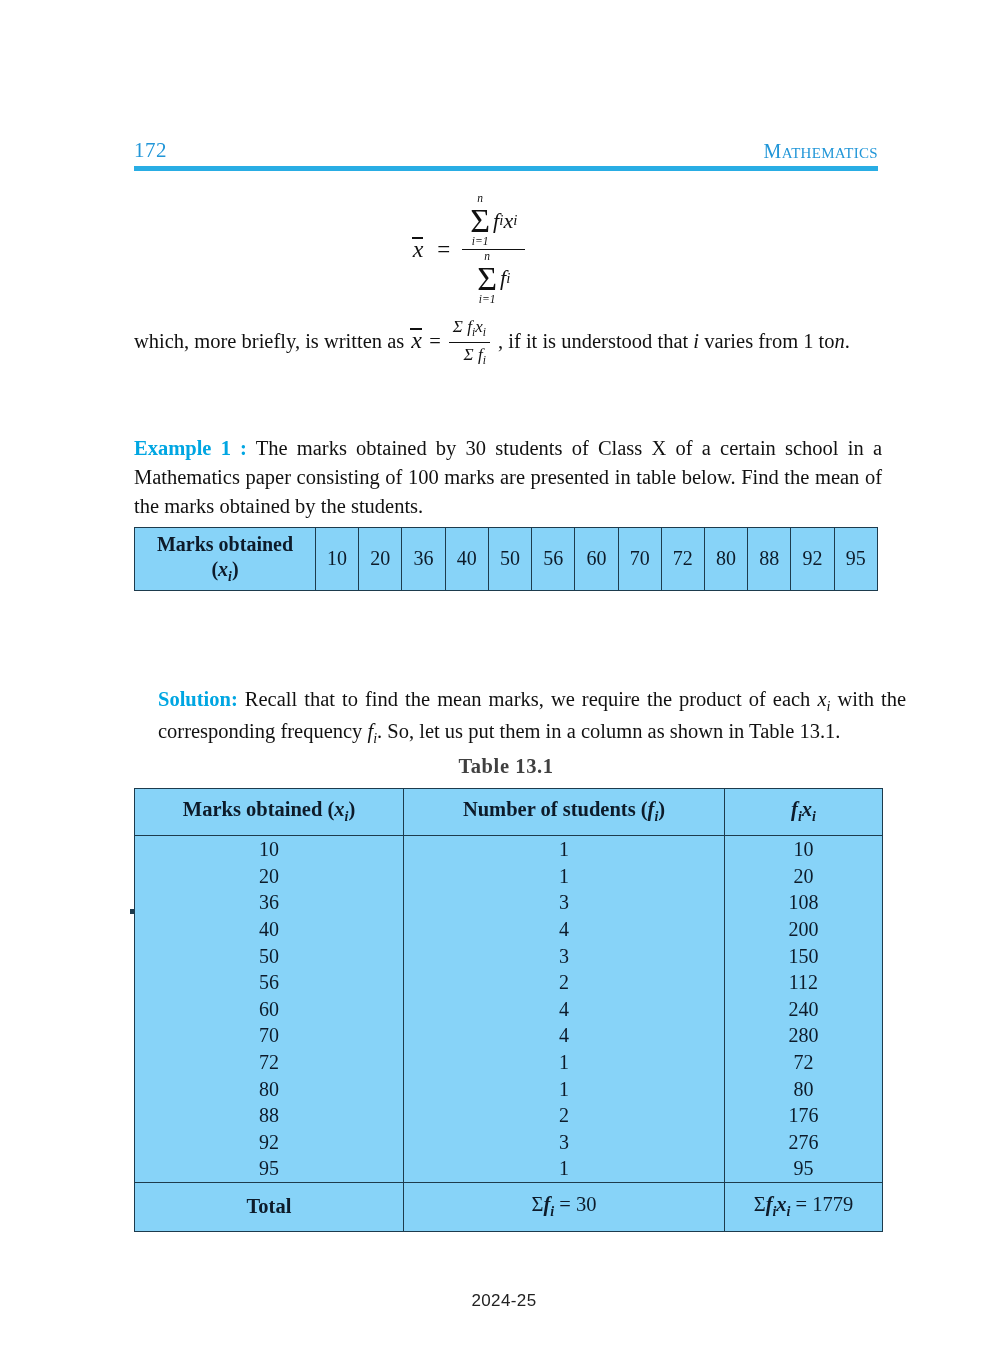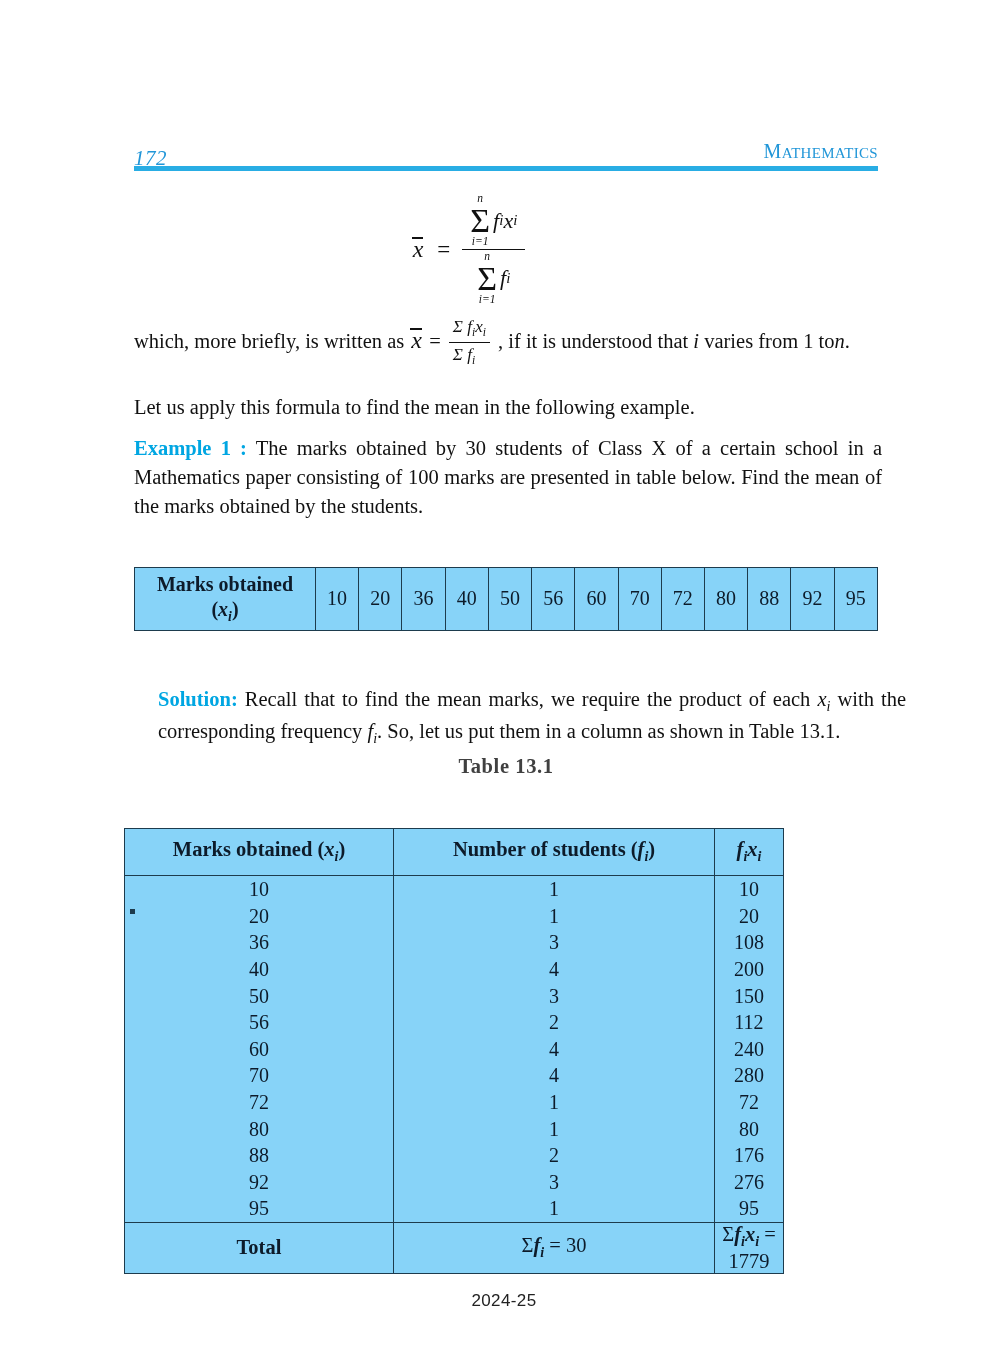--- a/index.html
+++ b/index.html
@@ -25,25 +25,24 @@
   
   .header {
     position: absolute;
     left: 134px;
     top: 138px;
     width: 744px;
     height: 34px;
   }
   .page-num {
     position: absolute;
-    left: 0; top: 8px;
+    left: 0; top: 0;
     font-size: 21px;
     color: #2196d8;
     letter-spacing: 0.5px;
-    font-style: italic;
   }
   .header-title {
     position: absolute;
     right: 0; top: 2px;
     color: #2196d8;
     font-size: 15px;
     letter-spacing: 0.3px;
   }
   .header-title .cap {
     font-size: 20px;
@@ -138,21 +137,21 @@
     color: #111;
   }
   .p-brief {
     left: 134px;
     top: 316px;
     width: 746px;
   }
   .inline-frac {
     display: inline-flex;
     flex-direction: column;
-    align-items: flex-start;
+    align-items: flex-end;
     vertical-align: middle;
     margin: 0 3px;
     position: relative;
     top: -1px;
   }
   .inline-frac .num, .inline-frac .den {
     font-size: 17px;
     padding: 0 4px;
     white-space: nowrap;
   }
@@ -196,21 +195,20 @@
     letter-spacing: 0.6px;
   }
 
   
   .tbl {
     position: absolute;
     border-collapse: collapse;
     background: #15803d;
     color: #0d1b2a;
     table-layout: fixed;
-    margin-top: 40px;
   }
   .tbl td, .tbl th {
     border: 1.6px solid #1d3b4d;
     background: #87d3f8;
     text-align: center;
     vertical-align: middle;
     font-size: 20px;
     font-weight: normal;
     padding: 0;
   }
@@ -230,23 +228,23 @@
   #table-marks td.val {
     height: 60px;
     font-size: 20px;
   }
   #table-marks tr.freq td.val {
     height: 58px;
   }
 
   
   #table-131 {
-    left: 124px;
+    left: 134px;
     top: 788px;
-    width: 660px;
+    width: 749px;
     border-radius: 12px;
   }
   #table-131 th {
     font-weight: bold;
     font-size: 20.5px;
     height: 46px;
   }
   #table-131 td.datacell {
     font-size: 20px;
     height: 26.6px;
@@ -340,21 +338,20 @@
     <span class="inline-frac">
       <span class="num"><span class="mi">Σ f</span><span class="sub">i</span><span class="mi">x</span><span class="sub">i</span></span>
       <span class="bar"></span>
       <span class="den"><span class="mi">Σ f</span><span class="sub">i</span></span>
     </span>
     <span>, if it is understood that</span>
     <span class="mathvar">i</span>
     <span>varies from 1 to</span><span class="mathvar">n</span><span>.</span>
   </div>
 
-  <div class="para p-apply">Let us apply this formula to find the mean in the following example.</div>
 
   <div class="para p-example">
     <span class="accent">Example 1 :</span>
     <span>The marks obtained by 30 students of Class X of a certain school in a Mathematics paper consisting of 100 marks are presented in table below. Find the mean of the marks obtained by the students.</span>
   </div>
 
   <table class="tbl" id="table-marks">
     <tbody>
       <tr class="marks">
         <td class="lbl" rowspan="1" style="width:176px">

